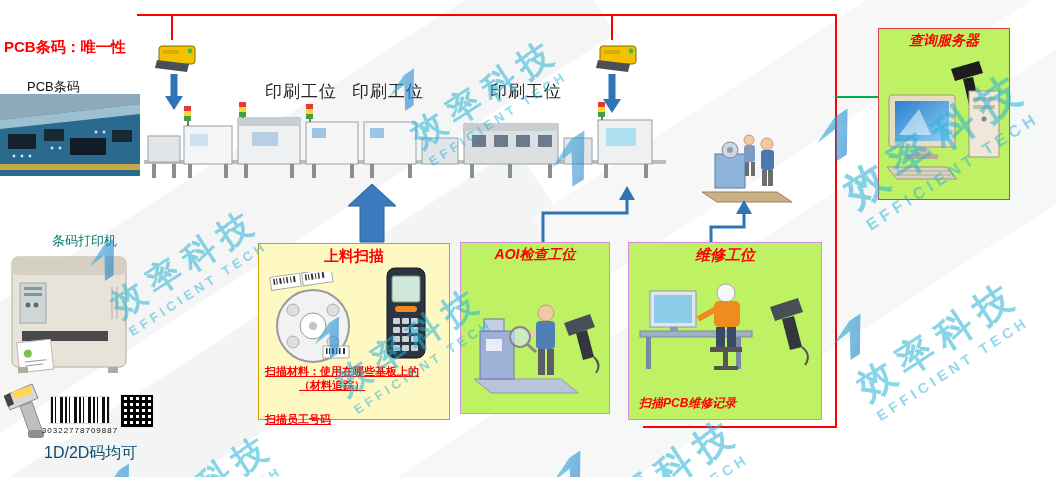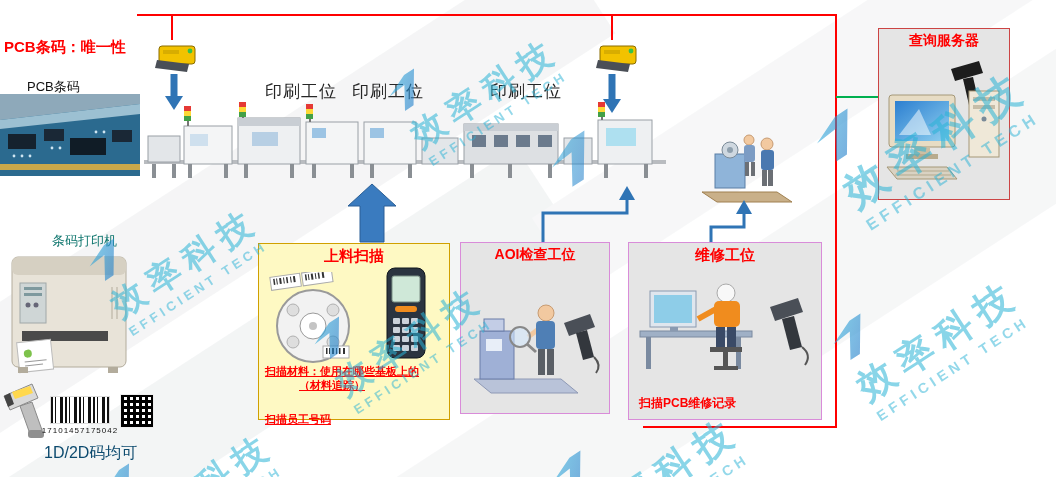--- a/index.html
+++ b/index.html
@@ -10,21 +10,21 @@
   }
   .abs { position:absolute; }
   svg.abs { display:block; }
   .lbl { position:absolute; white-space:nowrap; }
   .red-note { color:#ff0000; font-weight:bold; }
   .station { font-size:17px; color:#262626; letter-spacing:1px; }
 
   
   .box { position:absolute; }
   .box-yellow { background:#fef9c3; border:1px solid #d0a000; }
-  .box-pink { background:#e5e5e5; border:1px solid #d98cd9; }
+  .box-pink { background:#bef264; border:1px solid #d98cd9;font-style:italic; }
   .box-title { position:absolute; top:3px; left:0; right:0; text-align:center;
                color:#ff0000; font-weight:bold; }
   .note-small { position:absolute; color:#ff0000; font-weight:bold; font-size:11px; line-height:14px;text-decoration:underline; }
 
   
   .barcode {
     position:absolute; background:#fff;
     background-image:repeating-linear-gradient(90deg,#111 0 2px,#fff 2px 4px,#111 4px 5px,#fff 5px 9px,#111 9px 12px,#fff 12px 14px);
     border:1px solid #ddd;
   }
@@ -358,21 +358,21 @@
 
   <svg class="abs z2" style="left:2px;top:378px;" width="48" height="64" viewBox="0 0 48 64">
     <polygon points="2,18 30,6 36,20 8,32" fill="#d9d9d9" stroke="#8a8a8a"></polygon>
     <polygon points="2,18 8,15 12,26 6,29" fill="#444"></polygon>
     <polygon points="10,14 28,8 31,15 13,21" fill="#ffd84d"></polygon>
     <polygon points="18,28 30,24 40,52 28,56" fill="#bfbfbf" stroke="#8a8a8a"></polygon>
     <rect x="26" y="52" width="16" height="8" rx="3" fill="#8f8f8f"></rect>
   </svg>
 
   <div class="barcode z2" style="left:50px;top:396px;width:60px;height:28px;"></div>
-  <div class="barcode-num z2" style="left:38px;top:426px;width:84px;">17101457175042</div>
+  <div class="barcode-num z2" style="left:38px;top:426px;width:84px;">30322778709887</div>
   <div class="qr z2" style="left:120px;top:394px;width:34px;height:34px;"></div>
   <div class="lbl z5" style="left:44px;top:443px;font-size:16px;color:#0c4a6e;">1D/2D码均可</div>
 
   <svg class="abs z4" width="1056" height="477" viewBox="0 0 1056 477" style="left:0;top:0;pointer-events:none;">
     <g>
       <path d="M137,15 H836 V427 H643" stroke="#ff0000" stroke-width="2" fill="none"></path>
       <path d="M172,15 V40" stroke="#ff0000" stroke-width="2" fill="none"></path>
       <path d="M612,15 V40" stroke="#ff0000" stroke-width="2" fill="none"></path>
     </g>
     <line x1="836" y1="97" x2="878" y2="97" stroke="#00b050" stroke-width="2"></line>

